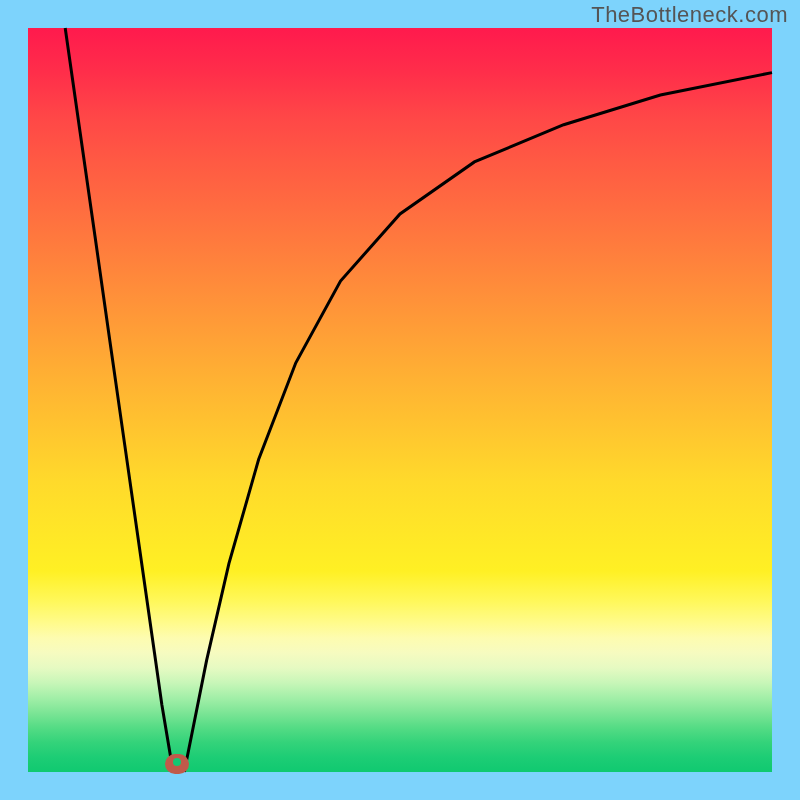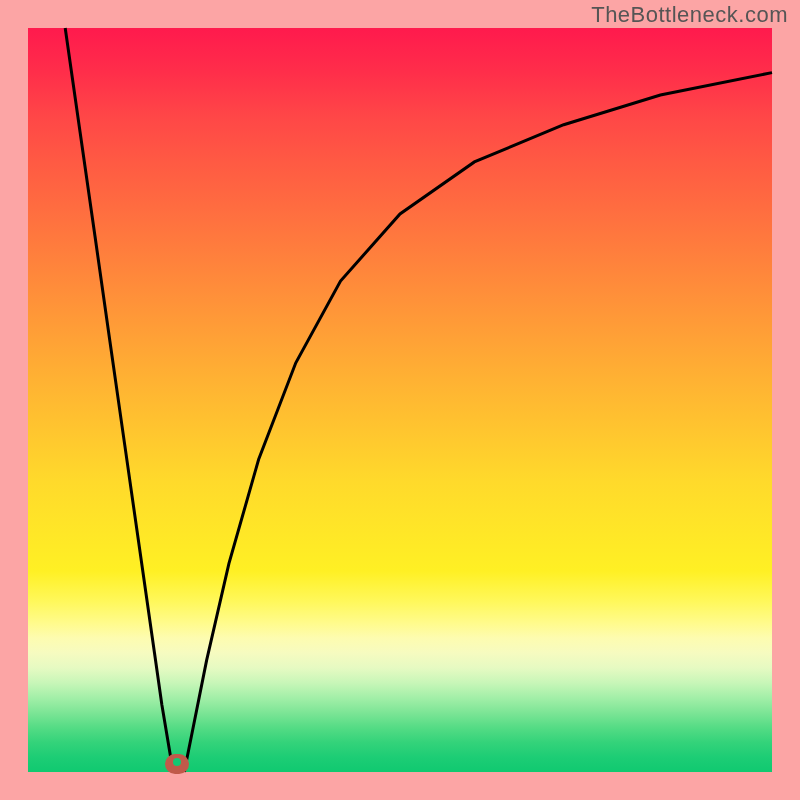--- a/index.html
+++ b/index.html
@@ -10,21 +10,21 @@
     background: #000;
     overflow: hidden;
     font-family: Arial, Helvetica, sans-serif;
   }
   .frame {
     position: absolute;
     top: 0;
     left: 0;
     width: 800px;
     height: 800px;
-    background: #fca5a5;
+    background: #7dd3fc;
   }
   .watermark {
     position: absolute;
     top: 2px;
     right: 12px;
     color: #555;
     font-size: 22px;
     letter-spacing: 0.5px;
     user-select: none;
   }

